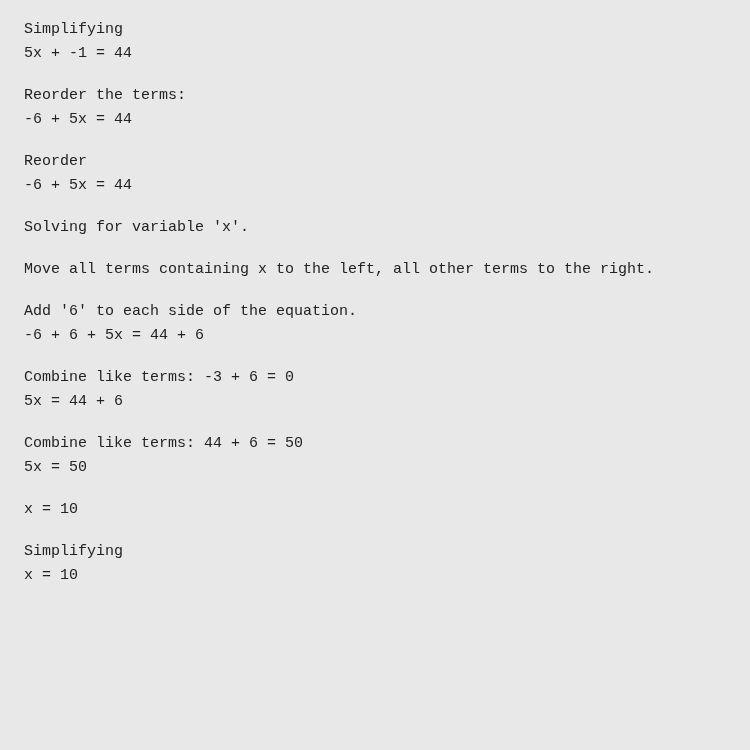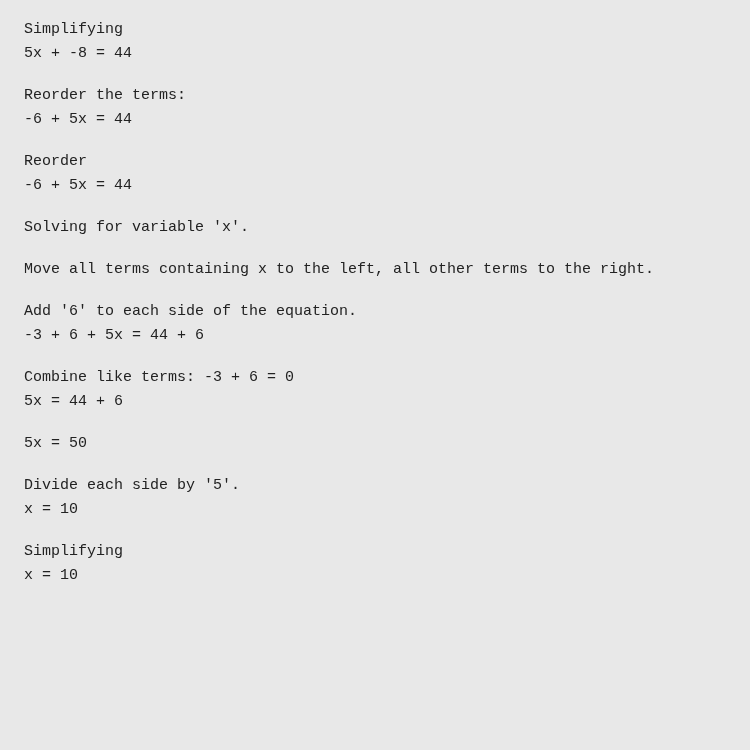--- a/index.html
+++ b/index.html
@@ -31,48 +31,48 @@
       display: block;
       white-space: pre;
     }
   </style>
 </head>
 <body>
 
 <div class="content">
 <div class="block">
       <span class="line">Simplifying</span>
-      <span class="line">5x + -8 = 44</span>
+      <span class="line">5x + -1 = 44</span>
     </div>
     <div class="block">
       <span class="line">Reorder the terms:</span>
       <span class="line">-6 + 5x = 44</span>
     </div>
     <div class="block">
       <span class="line">Reorder</span>
       <span class="line">-6 + 5x = 44</span>
     </div>
     <div class="block">
       <span class="line">Solving for variable 'x'.</span>
     </div>
     <div class="block">
       <span class="line">Move all terms containing x to the left, all other terms to the right.</span>
     </div>
     <div class="block">
       <span class="line">Add '6' to each side of the equation.</span>
-      <span class="line">-3 + 6 + 5x = 44 + 6</span>
+      <span class="line">-6 + 6 + 5x = 44 + 6</span>
     </div>
     <div class="block">
       <span class="line">Combine like terms: -3 + 6 = 0</span>
       <span class="line">5x = 44 + 6</span>
     </div>
     <div class="block">
+      <span class="line">Combine like terms: 44 + 6 = 50</span>
       <span class="line">5x = 50</span>
     </div>
     <div class="block">
-      <span class="line">Divide each side by '5'.</span>
       <span class="line">x = 10</span>
     </div>
     <div class="block">
       <span class="line">Simplifying</span>
       <span class="line">x = 10</span>
     </div>
   </div>
 
 </body></html>

